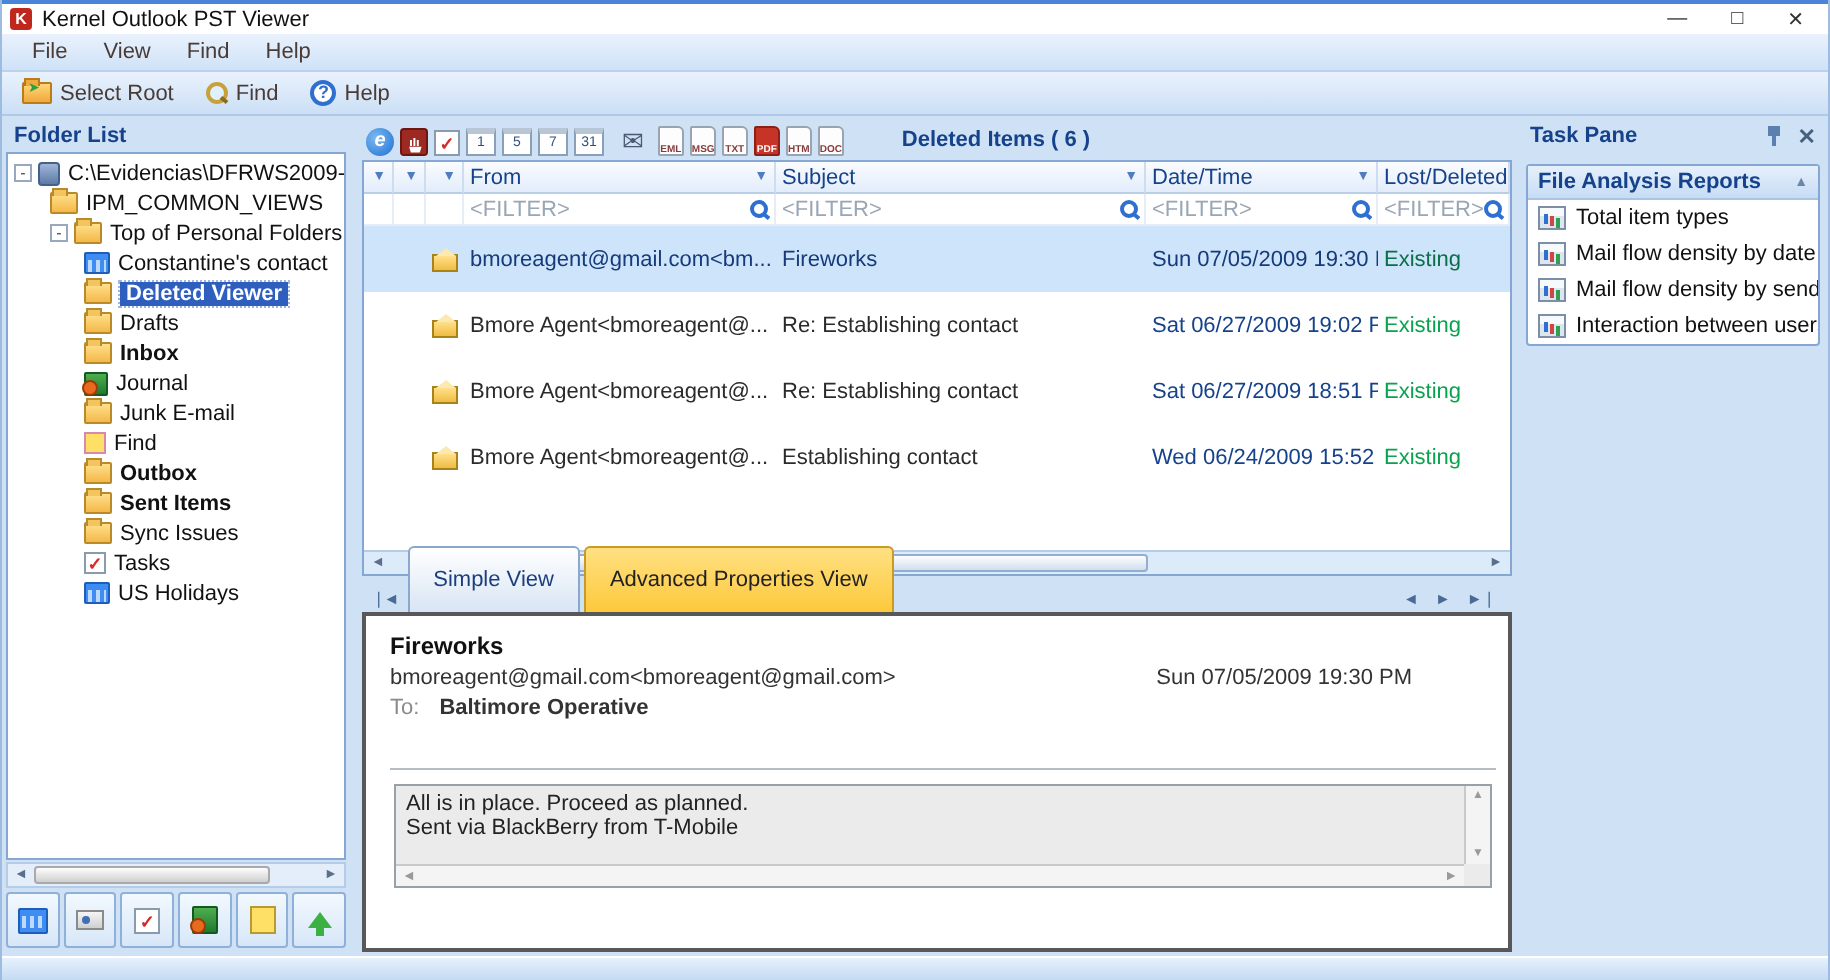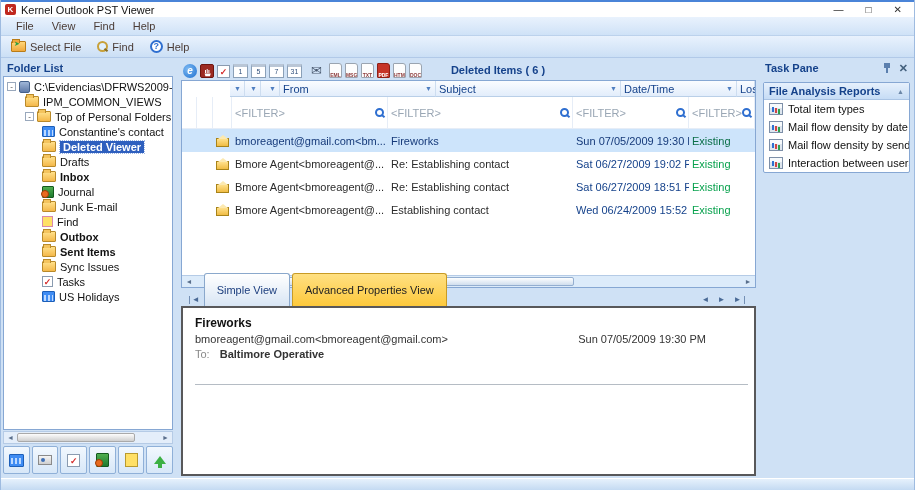--- a/index.html
+++ b/index.html
@@ -69,30 +69,30 @@
   .ico-e { width:14px; height:14px; border-radius:50%; background:radial-gradient(circle at 35% 35%,#7db9f2,#1d6fd0); color:#fff; font-style:italic; font-weight:bold; font-size:10px; line-height:13px; text-align:center; }
   .ico-stopbox { width:14px; height:14px; background:#9c2a22; border:1px solid #6d150f; border-radius:2px; }
   .ico-caln { width:15px; height:14px; background:#fff; border:1px solid #8aa0b8; border-top:3px solid #b9c6d6; color:#31507c; font-size:7px; line-height:10px; text-align:center; }
   .ico-env { color:#4a5a70; font-size:13px; line-height:14px; }
   .ico-file { width:13px; height:15px; background:#fdfdfd; border:1px solid #9aa4b0; border-radius:1px 3px 1px 1px; font-size:5px; color:#8b3a3a; text-align:center; padding-top:8px; font-weight:bold; }
   .ico-file.pdf { color:#fff; background:#c63428; border-color:#8d1f16; }
   .list-caption { margin-left:26px; font-weight:bold; color:#15428b; }
 
   .grid { flex:1; background:#fff; border:1px solid #86a7d3; display:flex; flex-direction:column; min-height:0; overflow:hidden; }
   .grow { display:flex; flex:0 0 auto; }
-  .gh { height:16px;margin-left:48px; }
+  .gh { height:16px; }
   .gh .cell { background:linear-gradient(#fafcff,#e2edfb); border-right:1px solid #cdddf0; border-bottom:1px solid #b9cfe8; color:#15428b; display:flex; align-items:center; padding:0 3px; }
   .gh .cell .dd { margin-left:auto; color:#4f7ec0; font-size:7px; }
-  .gf { height:32px; }
+  .gf { height:16px; }
   .gf .cell { border-right:1px solid #e6edf7; border-bottom:1px solid #e6edf7; color:#99a6b4; display:flex; align-items:center; padding:0 3px; }
   .gf .cell .ico-filter { margin-left:auto; }
   .ico-filter { width:9px; height:9px; position:relative; flex:0 0 auto; }
   .ico-filter::before { content:""; position:absolute; width:5px; height:5px; border:2px solid #2f6fd0; border-radius:50%; }
   .ico-filter::after { content:""; position:absolute; width:4px; height:2px; background:#2f6fd0; left:6px; top:7px; transform:rotate(40deg); }
-  .gr { height:23px; }
+  .gr { height:33px; }
   .gr .cell { display:flex; align-items:center; padding:0 3px; white-space:nowrap; overflow:hidden; }
   .gr.sel { background:#cde4fb; }
   .gr .from, .gr .sub { color:#2b2b2b; }
   .gr .date { color:#15428b; }
   .gr .status { color:#09a24e; }
   .gr.sel .from, .gr.sel .sub, .gr.sel .date { color:#163a7a; }
   .gr.sel .status { color:#0a6e48; }
   .col-a { width:15px; flex:0 0 auto; } .col-b { width:16px; flex:0 0 auto; } .col-c { width:19px; flex:0 0 auto; }
   .col-from { width:156px; flex:0 0 auto; } .col-sub { width:185px; flex:0 0 auto; } .col-date { width:116px; flex:0 0 auto; }
   .col-status { flex:1; min-width:0; }
@@ -156,21 +156,21 @@
   <div class="menubar">
     <span class="menu-item">File</span>
     <span class="menu-item">View</span>
     <span class="menu-item">Find</span>
     <span class="menu-item">Help</span>
   </div>
 
   <div class="toolbar">
     <div class="tbtn">
       <span class="ico-openfolder"></span>
-      <span>Select File</span>
+      <span>Select Root</span>
     </div>
     <div class="tbtn">
       <span class="ico-mag"></span>
       <span>Find</span>
     </div>
     <div class="tbtn">
       <span class="ico-help">?</span>
       <span>Help</span>
     </div>
   </div>
@@ -441,20 +441,32 @@
         <div class="pv-subject">Fireworks</div>
         <div class="pv-fromline">
           <span class="pv-from">bmoreagent@gmail.com&lt;bmoreagent@gmail.com&gt;</span>
           <span class="pv-date">Sun 07/05/2009 19:30 PM</span>
         </div>
         <div class="pv-toline">
           <span class="pv-tolabel">To:</span>
           <span class="pv-to">Baltimore Operative</span>
         </div>
         <div class="pv-sep"></div>
+        <div class="pv-body">
+          <div>All is in place. Proceed as planned.</div>
+          <div>Sent via BlackBerry from T-Mobile</div>
+          <div class="pv-vscroll">
+              <span>▲</span>
+              <span>▼</span>
+            </div>
+          <div class="pv-hscroll">
+              <span>◄</span>
+              <span>►</span>
+            </div>
+        </div>
       </div>
     </div>
 
     <div class="vsplit" style="width:5px;"></div>
 
     <div class="right">
       <div class="tp-header">
         <span>Task Pane</span>
         <div class="tools">
           <span class="ico-pin"></span>

